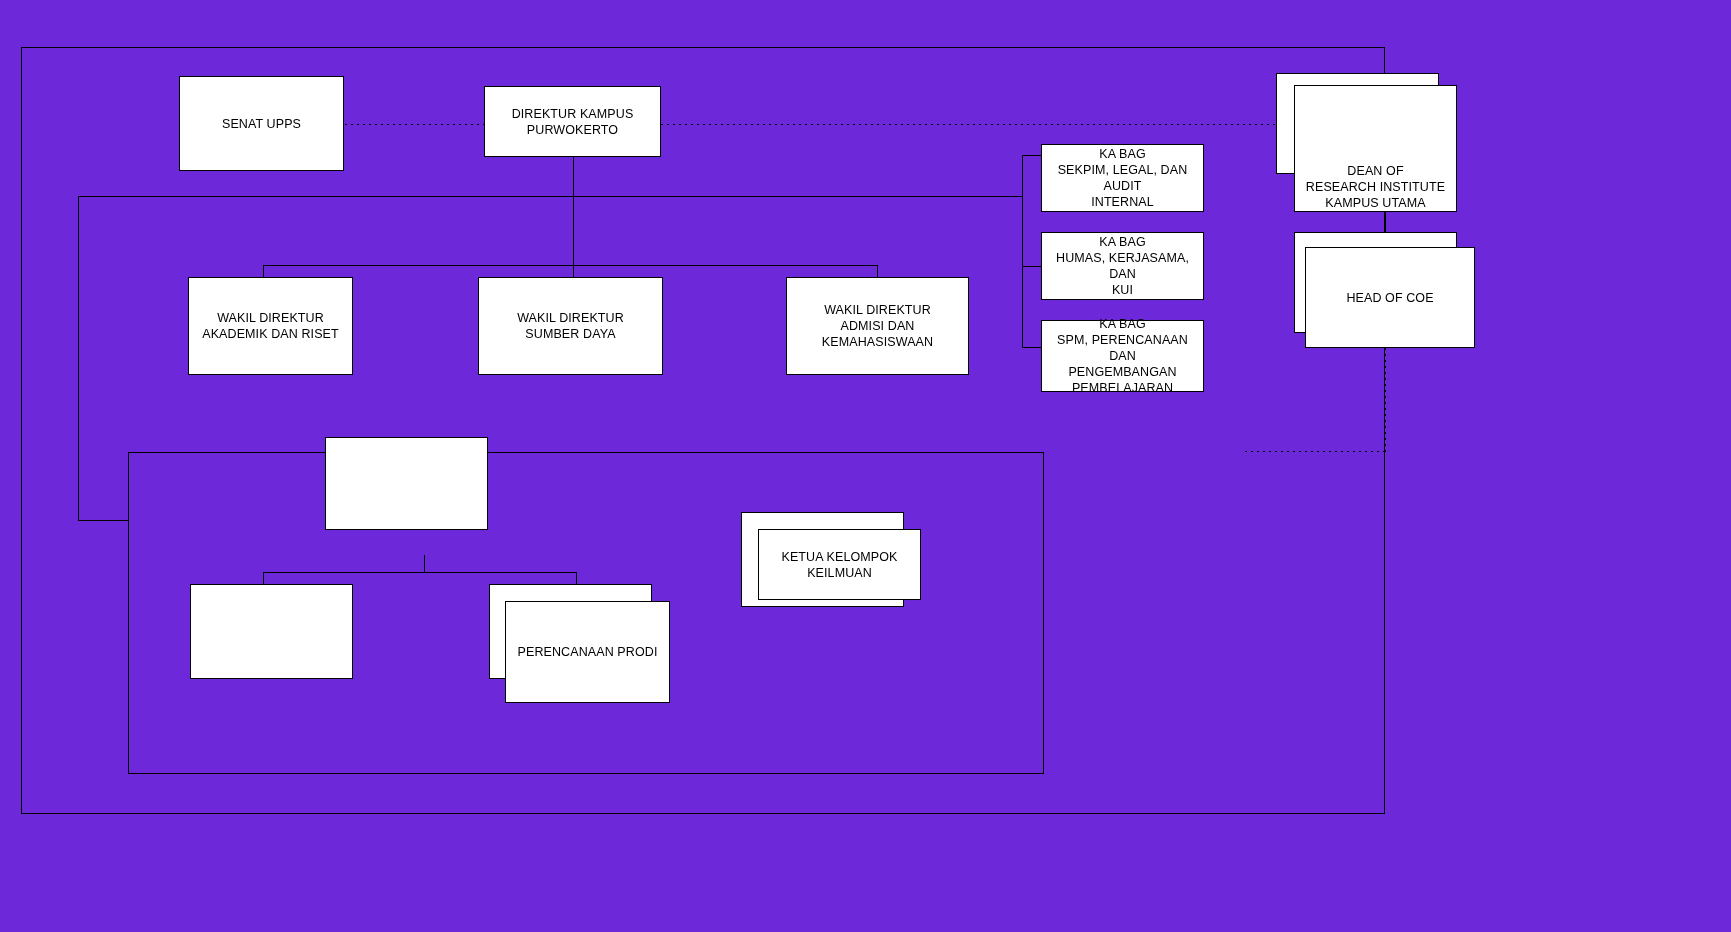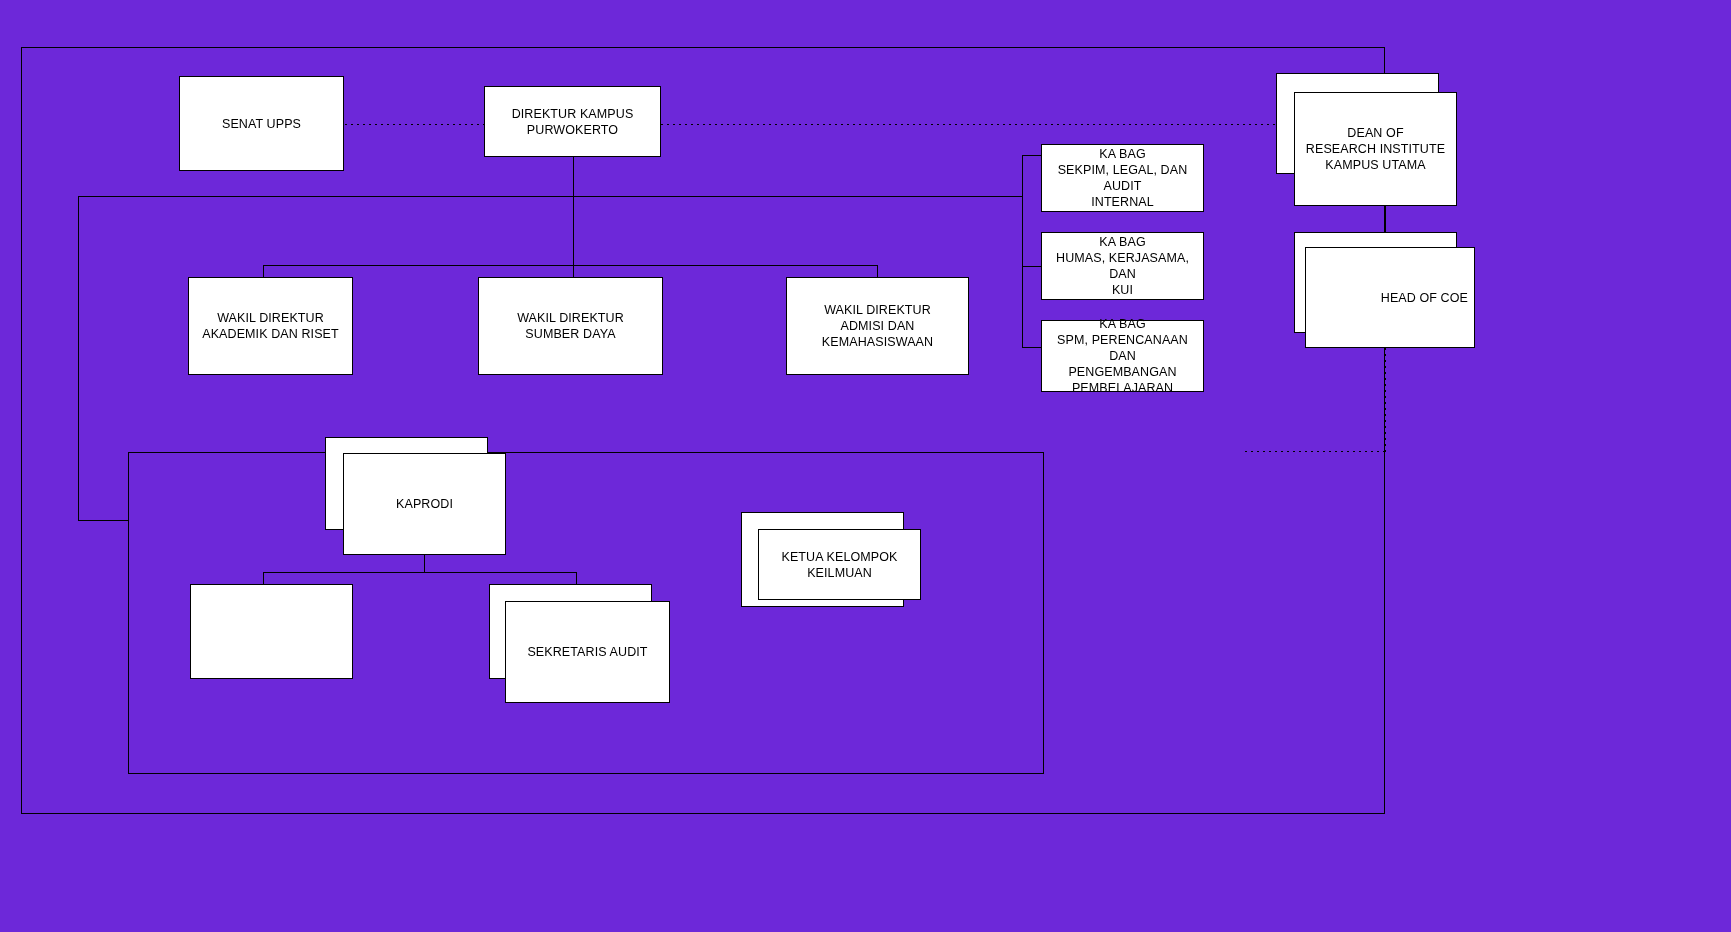--- a/index.html
+++ b/index.html
@@ -152,42 +152,39 @@
   </div>
 
   <div class="node" style="left:1041px; top:320px; width:163px; height:72px;">
     <span class="lbl">KA BAG
 SPM, PERENCANAAN DAN
 PENGEMBANGAN
 PEMBELAJARAN</span>
   </div>
 
   <div class="stack-back" style="left:325px; top:437px; width:163px; height:93px;"></div>
-  <div class="node" style="left:343px; top:453px; width:163px; height:102px;">
-    <span class="lbl">KAPRODI</span>
-  </div>
 
   <div class="stack-back" style="left:190px; top:584px; width:163px; height:95px;"></div>
 
   <div class="stack-back" style="left:489px; top:584px; width:163px; height:95px;"></div>
   <div class="node" style="left:505px; top:601px; width:165px; height:102px;">
-    <span class="lbl">SEKRETARIS AUDIT</span>
+    <span class="lbl">PERENCANAAN PRODI</span>
   </div>
 
   <div class="stack-back" style="left:741px; top:512px; width:163px; height:95px;"></div>
   <div class="node" style="left:758px; top:529px; width:163px; height:71px;">
     <span class="lbl">KETUA KELOMPOK
 KEILMUAN</span>
   </div>
 
   <div class="stack-back" style="left:1276px; top:73px; width:163px; height:101px;"></div>
-  <div class="node" style="left:1294px; top:92px; width:163px; height:114px;">
+  <div class="node" style="left:1294px; top:85px; width:163px; height:127px;align-items:flex-end;">
     <span class="lbl">DEAN OF
 RESEARCH INSTITUTE
 KAMPUS UTAMA</span>
   </div>
 
   <div class="stack-back" style="left:1294px; top:232px; width:163px; height:101px;"></div>
-  <div class="node" style="left:1305px; top:247px; width:170px; height:101px;justify-content:flex-end;">
+  <div class="node" style="left:1305px; top:247px; width:170px; height:101px;">
     <span class="lbl">HEAD OF COE</span>
   </div>
 
 </div>
 
 </body></html>

